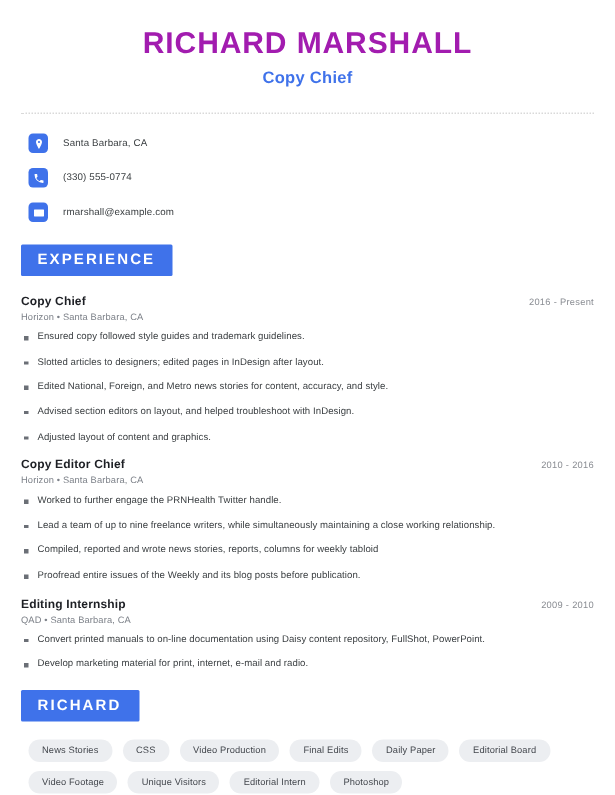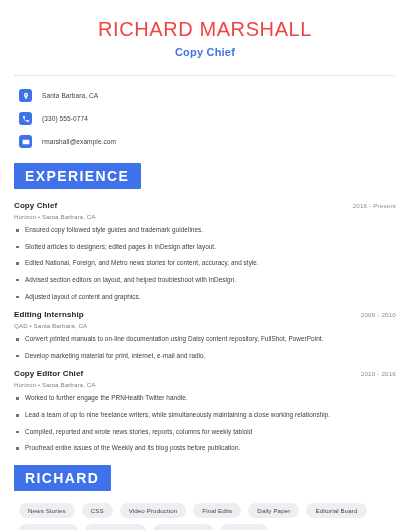--- a/index.html
+++ b/index.html
@@ -24,23 +24,23 @@
   }
 
   
   .header {
     padding-top: 18px;
     text-align: center;
   }
 
   .full-name {
     font-size: 20px;
-    font-weight: normal;
+    font-weight: bold;
     letter-spacing: 0.6px;
-    color: #ef4444;
+    color: #a21caf;
     line-height: 1.15;
   }
 
   .job-title {
     margin-top: 5px;
     font-size: 11px;
     font-weight: bold;
     color: #3f72ea;
     letter-spacing: 0.2px;
   }
@@ -83,21 +83,21 @@
     letter-spacing: 0.1px;
   }
 
   
   .section { margin-top: 12px; }
 
   .section-badge {
     display: inline-block;
     background: #3f72ea;
     color: #ffffff;
-    font-size: 14px;
+    font-size: 10px;
     font-weight: bold;
     letter-spacing: 1.4px;
     padding: 5px 12px 5px 11px;
     border-radius: 1px;
   }
 
   .section-body { margin-top: 12px; }
 
   
   .entry { margin-bottom: 9px; }
@@ -231,44 +231,44 @@
           <li>Ensured copy followed style guides and trademark guidelines.</li>
           <li>Slotted articles to designers; edited pages in InDesign after layout.</li>
           <li>Edited National, Foreign, and Metro news stories for content, accuracy, and style.</li>
           <li>Advised section editors on layout, and helped troubleshoot with InDesign.</li>
           <li>Adjusted layout of content and graphics.</li>
         </ul>
       </div>
 
       <div class="entry">
         <div class="entry-head">
-          <span class="entry-title">Editing Internship</span>
-          <span class="entry-dates">2009 - 2010</span>
-        </div>
-        <div class="entry-sub">QAD • Santa Barbara, CA</div>
-        <ul class="bullets">
-          <li>Convert printed manuals to on-line documentation using Daisy content repository, FullShot, PowerPoint.</li>
-          <li>Develop marketing material for print, internet, e-mail and radio.</li>
-        </ul>
-      </div>
-
-      <div class="entry">
-        <div class="entry-head">
           <span class="entry-title">Copy Editor Chief</span>
           <span class="entry-dates">2010 - 2016</span>
         </div>
         <div class="entry-sub">Horizon • Santa Barbara, CA</div>
         <ul class="bullets">
           <li>Worked to further engage the PRNHealth Twitter handle.</li>
           <li>Lead a team of up to nine freelance writers, while simultaneously maintaining a close working relationship.</li>
           <li>Compiled, reported and wrote news stories, reports, columns for weekly tabloid</li>
           <li>Proofread entire issues of the Weekly and its blog posts before publication.</li>
         </ul>
       </div>
 
+      <div class="entry">
+        <div class="entry-head">
+          <span class="entry-title">Editing Internship</span>
+          <span class="entry-dates">2009 - 2010</span>
+        </div>
+        <div class="entry-sub">QAD • Santa Barbara, CA</div>
+        <ul class="bullets">
+          <li>Convert printed manuals to on-line documentation using Daisy content repository, FullShot, PowerPoint.</li>
+          <li>Develop marketing material for print, internet, e-mail and radio.</li>
+        </ul>
+      </div>
+
     </div>
   </div>
 
   <div class="section">
     <div class="section-badge">RICHARD</div>
 
     <div class="skills-wrap">
       <span class="skill-chip">News Stories</span>
       <span class="skill-chip">CSS</span>
       <span class="skill-chip">Video Production</span>

